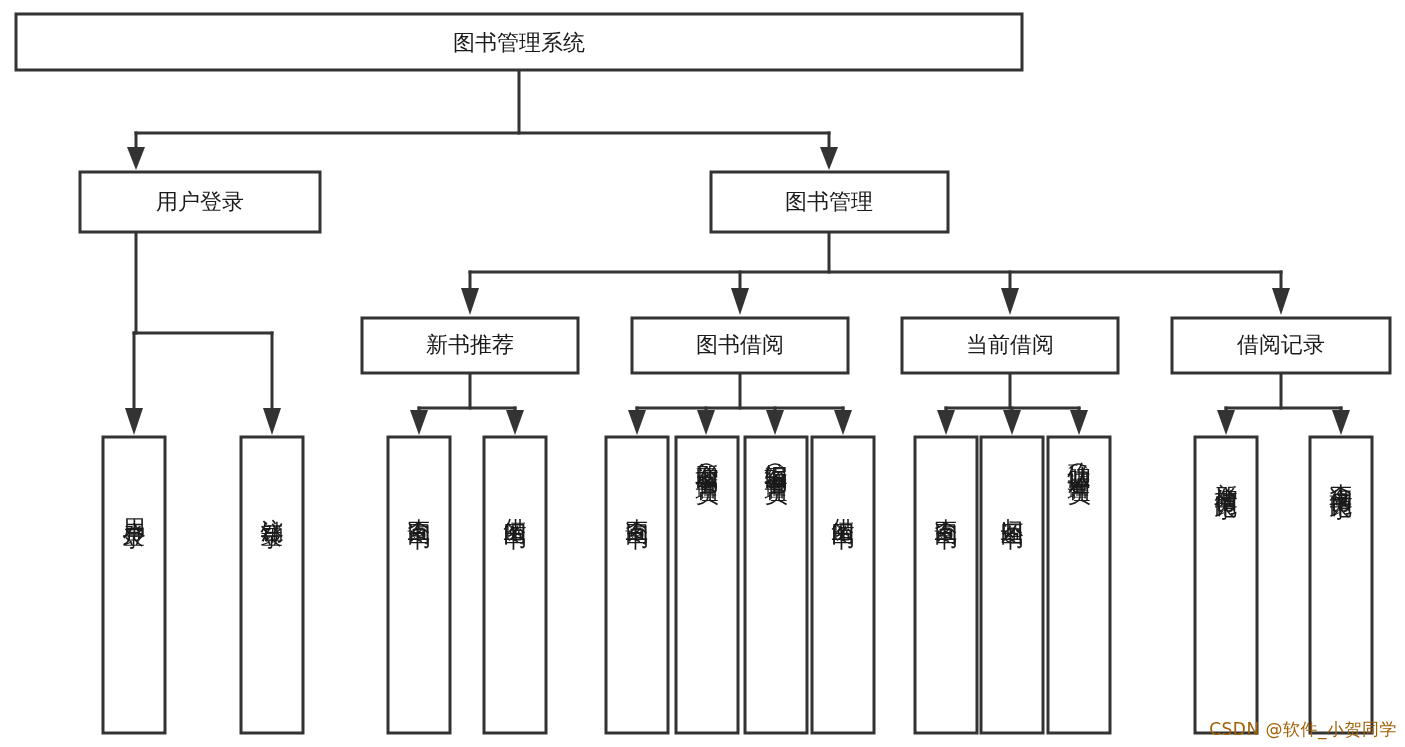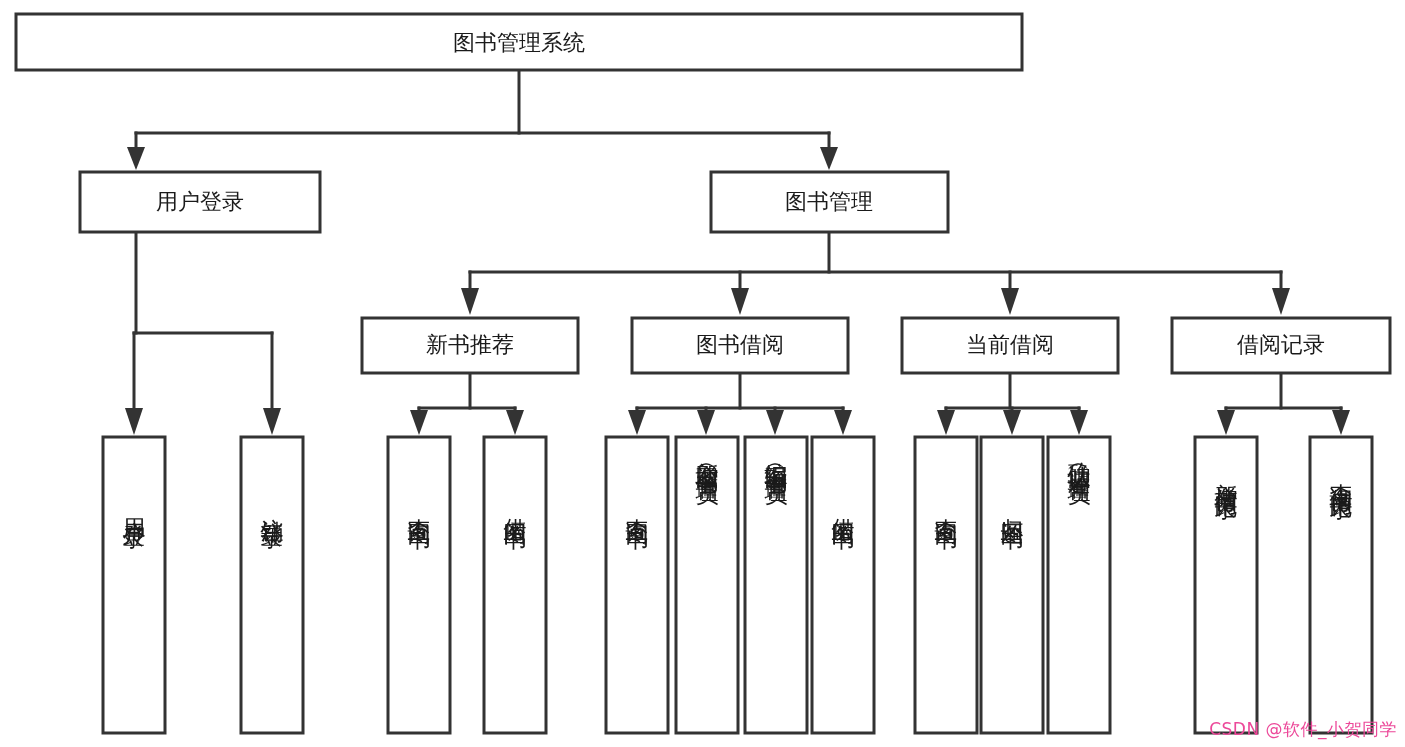--- a/index.html
+++ b/index.html
@@ -64,21 +64,21 @@
     letter-spacing: 3px;
     color: #1a1a1a;
     white-space: nowrap;
   }
   .watermark {
     position: absolute;
     right: 8px;
     bottom: 6px;
     font-family: "DejaVu Sans", "Liberation Sans", sans-serif;
     font-size: 17px;
-    color: #ec4899;
+    color: #a16207;
     letter-spacing: 0.5px;
     white-space: nowrap;
   }
 </style>
 </head>
 <body>
 
 <div id="diagram-root">
 
   <svg class="diagram" viewBox="0 0 1405 747">

